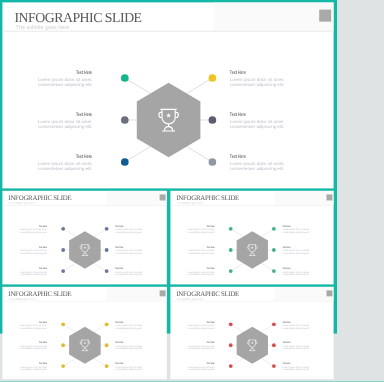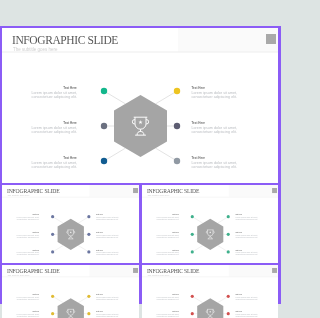--- a/index.html
+++ b/index.html
@@ -1,17 +1,17 @@
 <!DOCTYPE html>
 <html><head>
 <meta charset="utf-8">
 <style>
   html,body{margin:0;padding:0;}
   body{width:281px;height:318px;background:#dde4e3;font-family:"Liberation Sans",sans-serif;overflow:hidden;}
-  .page{position:relative;width:281px;height:278px;background:#8b5cf6;margin-top:26px;}
+  .page{position:relative;width:281px;height:278px;background:#14b8a6;}
   .slide{position:absolute;background:#ffffff;overflow:hidden;}
 
   
   .hero{left:2px;  top:2px;   width:276px;height:155px;}
   .t1  {left:2px;  top:159px; width:137px;height:78px;}
   .t2  {left:142px;top:159px; width:136px;height:78px;}
   .t3  {left:2px;  top:239px; width:137px;height:77px;}
   .t4  {left:142px;top:239px; width:136px;height:77px;}
 
   

